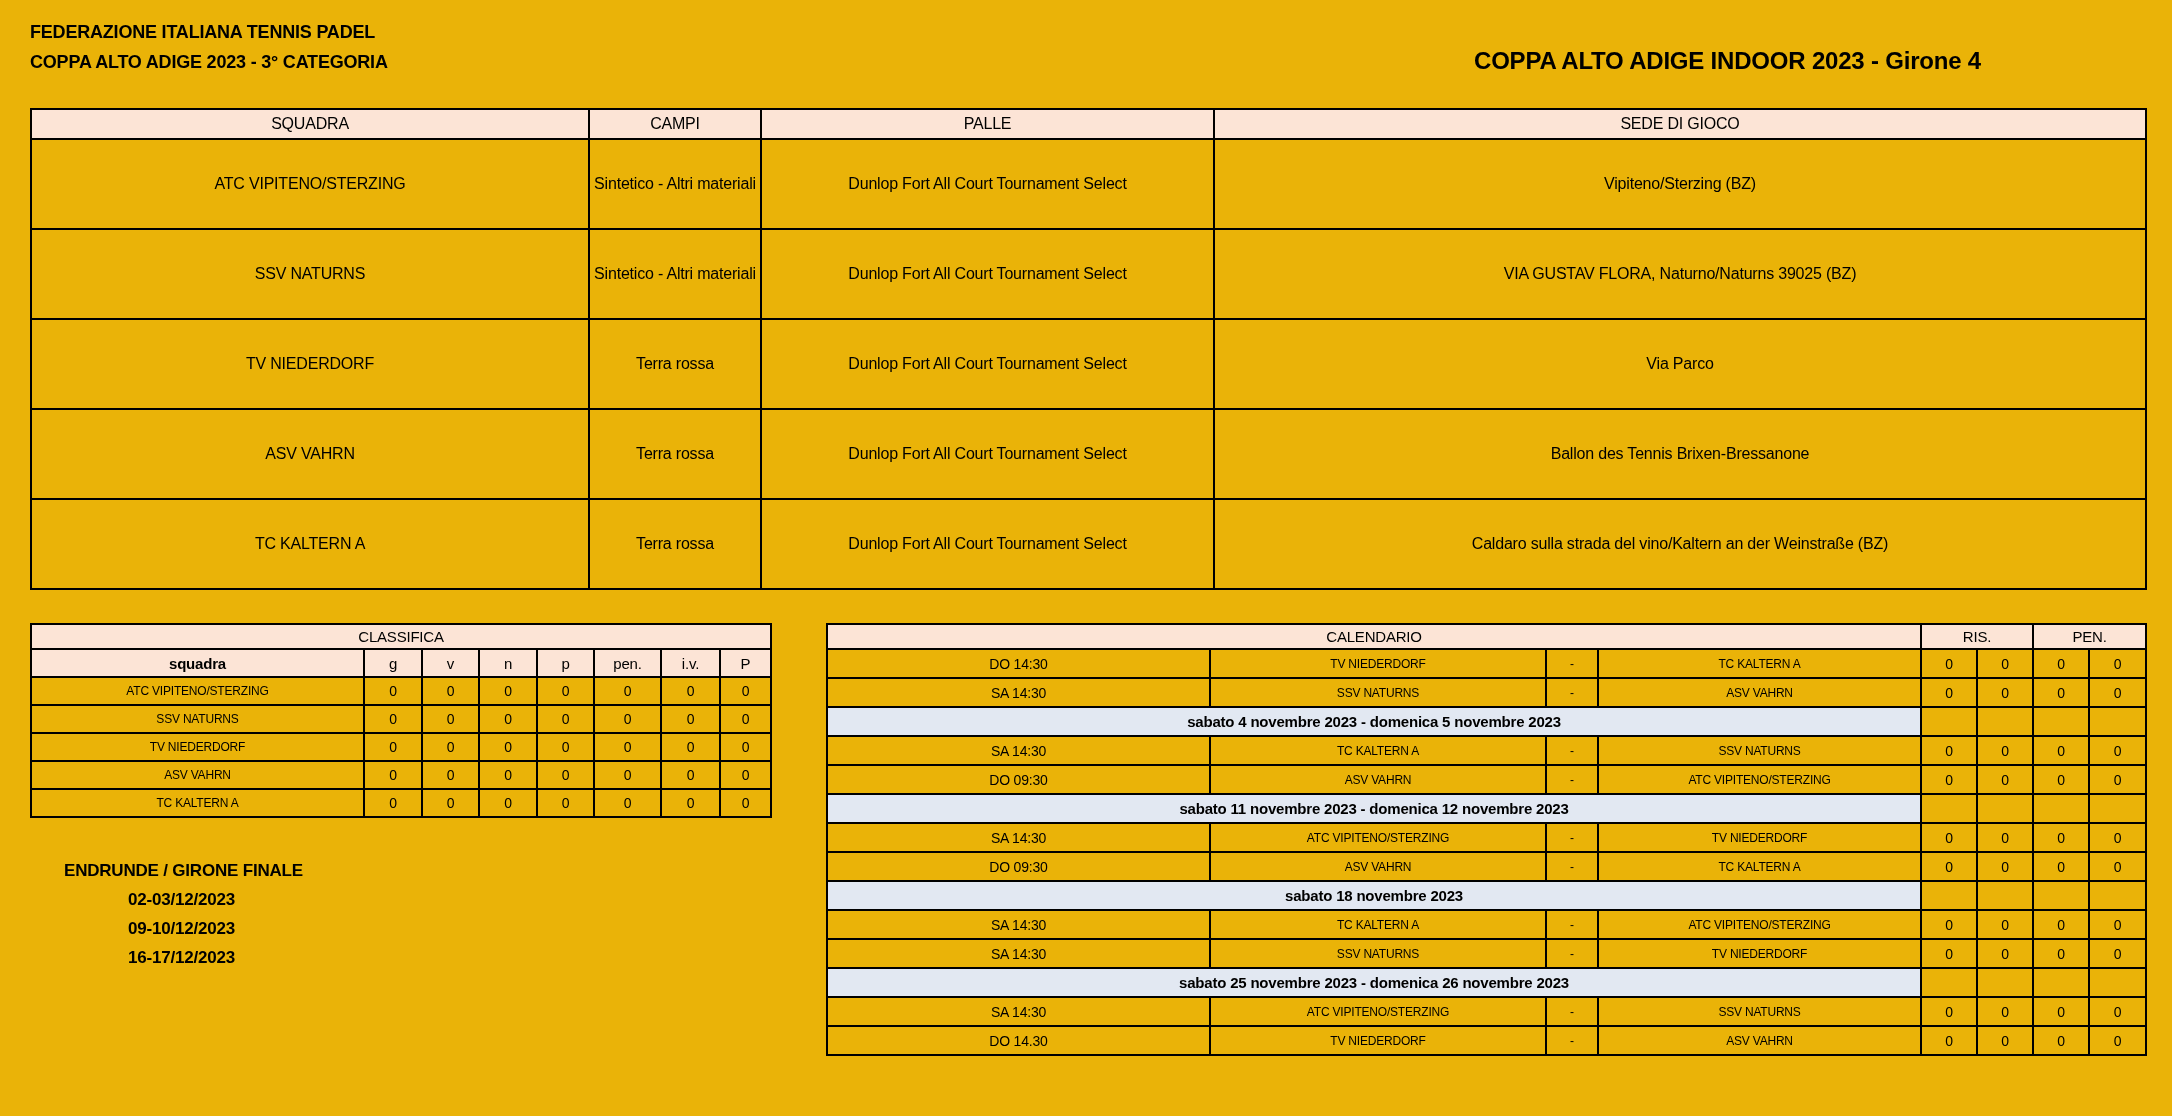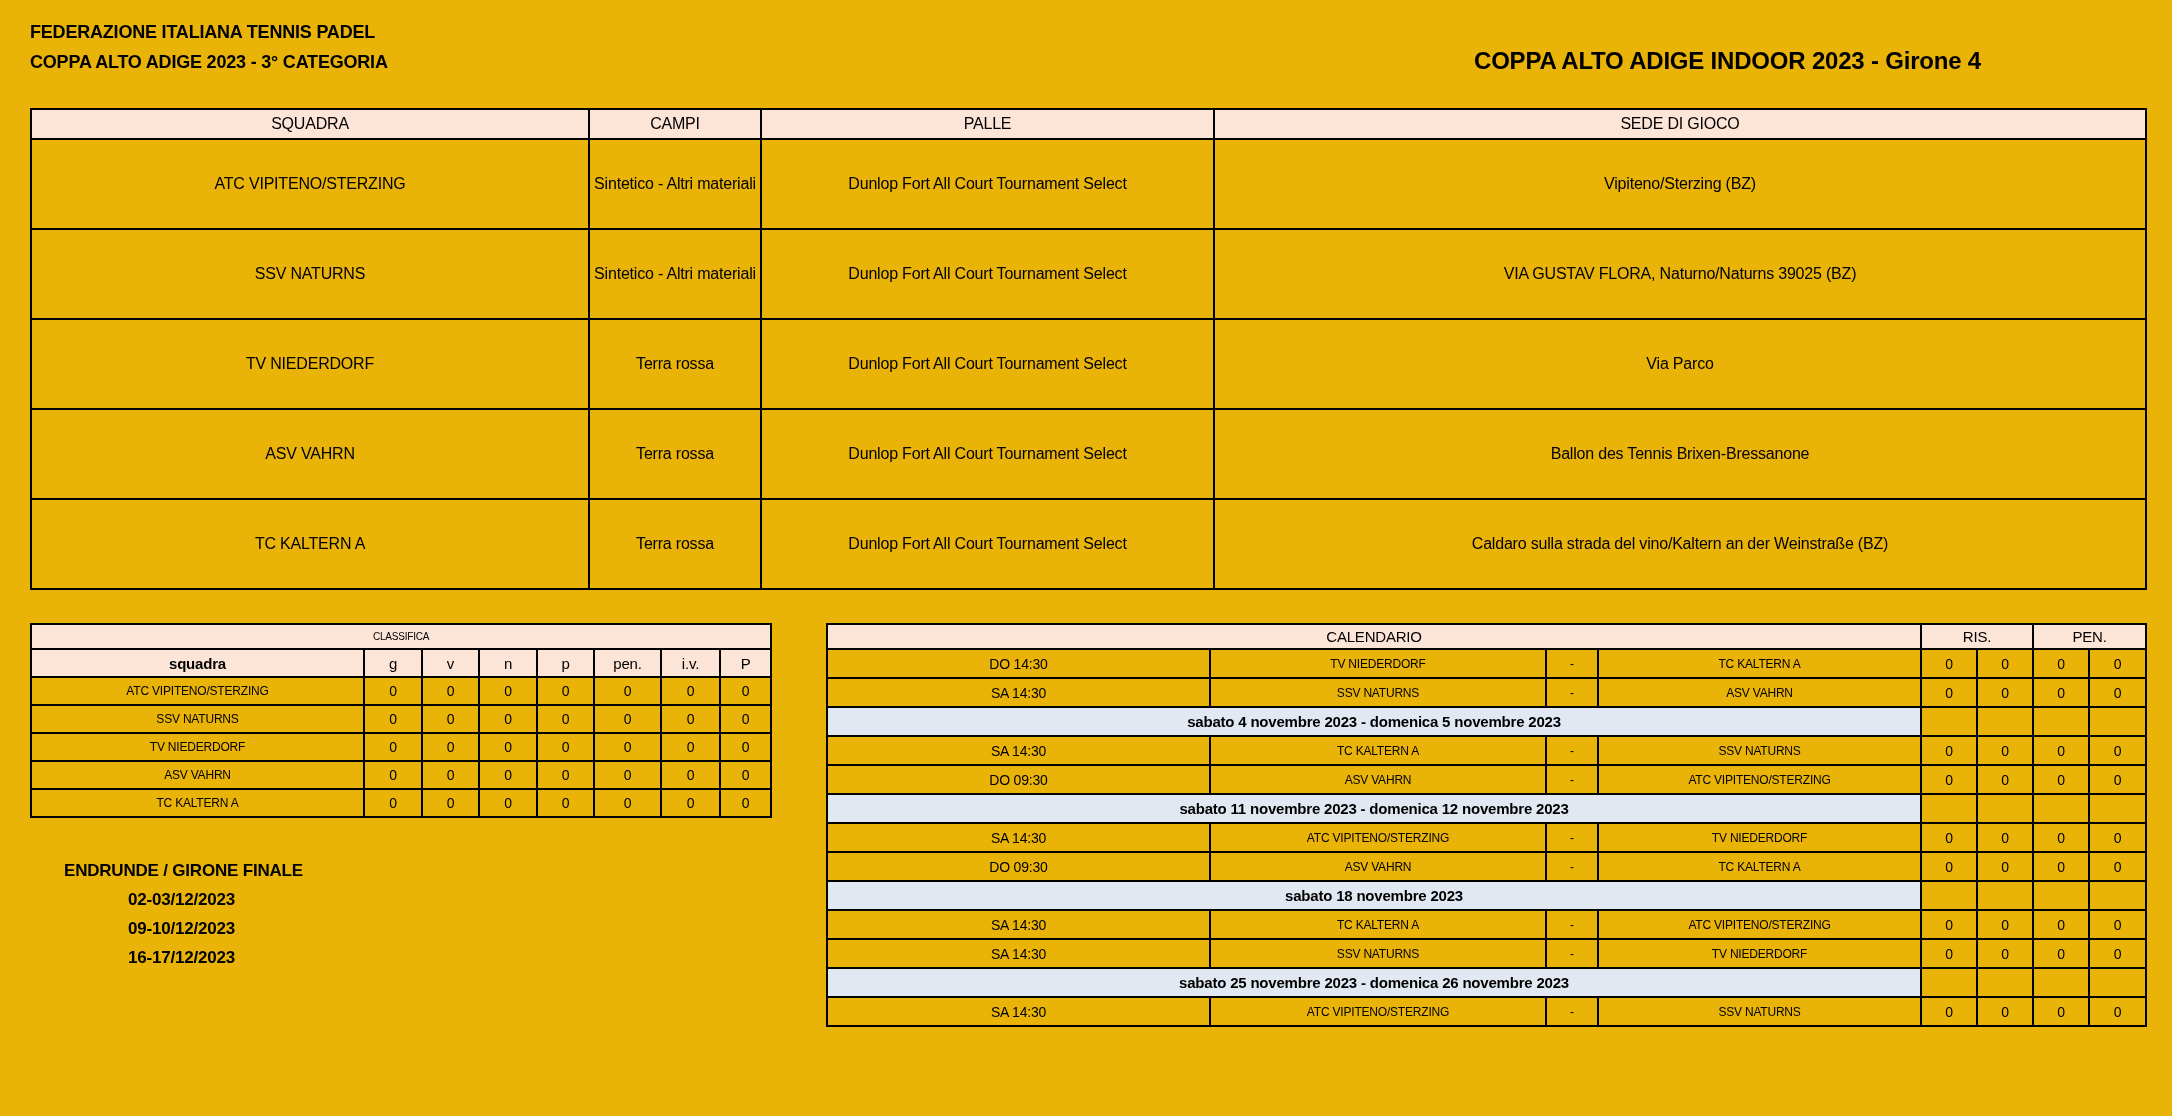--- a/index.html
+++ b/index.html
@@ -45,21 +45,21 @@
   .teams thead tr { height:30px; }
   .teams tbody tr { height:90px; }
   .teams th { font-weight:normal; font-size:16px; }
   .teams td { font-size:16px; line-height:22px; }
 
   
   .classifica { left:30px; top:623px; width:740px; }
   .classifica tr.title-row { height:25px; }
   .classifica tr.header-row { height:28px; }
   .classifica tbody tr { height:28px; }
-  .classifica .title-cell { font-weight:normal; font-size:10px; }
+  .classifica .title-cell { font-weight:normal; font-size:15px; }
   .classifica .squadra-head { font-weight:bold; font-size:15px; }
   .classifica .stat-head { font-weight:normal; font-size:15px; }
   .classifica td.team { font-size:12px; }
   .classifica td.num { font-size:14px; }
 
   
   .endrunde {
     position:absolute; left:64px; top:856px;
     font-size:17px; font-weight:bold; line-height:29px;
     letter-spacing:-0.2px;
@@ -359,16 +359,26 @@
         <tr>
           <td class="time">SA 14:30</td>
           <td class="team">ATC VIPITENO/STERZING</td>
           <td class="sep">-</td>
           <td class="team">SSV NATURNS</td>
           <td class="num">0</td>
           <td class="num">0</td>
           <td class="num">0</td>
           <td class="num">0</td>
         </tr>
+        <tr>
+          <td class="time">DO 14.30</td>
+          <td class="team">TV NIEDERDORF</td>
+          <td class="sep">-</td>
+          <td class="team">ASV VAHRN</td>
+          <td class="num">0</td>
+          <td class="num">0</td>
+          <td class="num">0</td>
+          <td class="num">0</td>
+        </tr>
       </tbody>
   </table>
 
 </div>
 
 </body></html>

